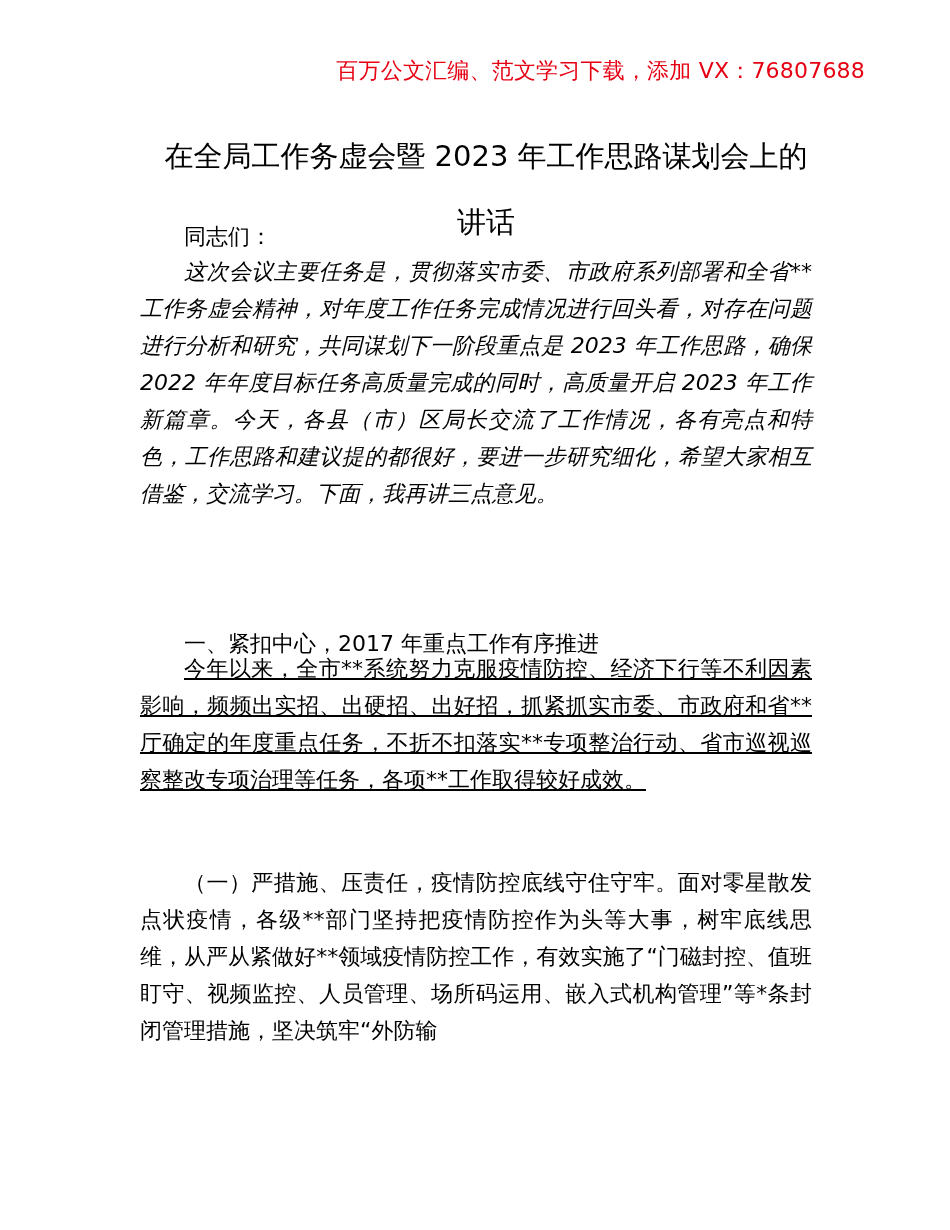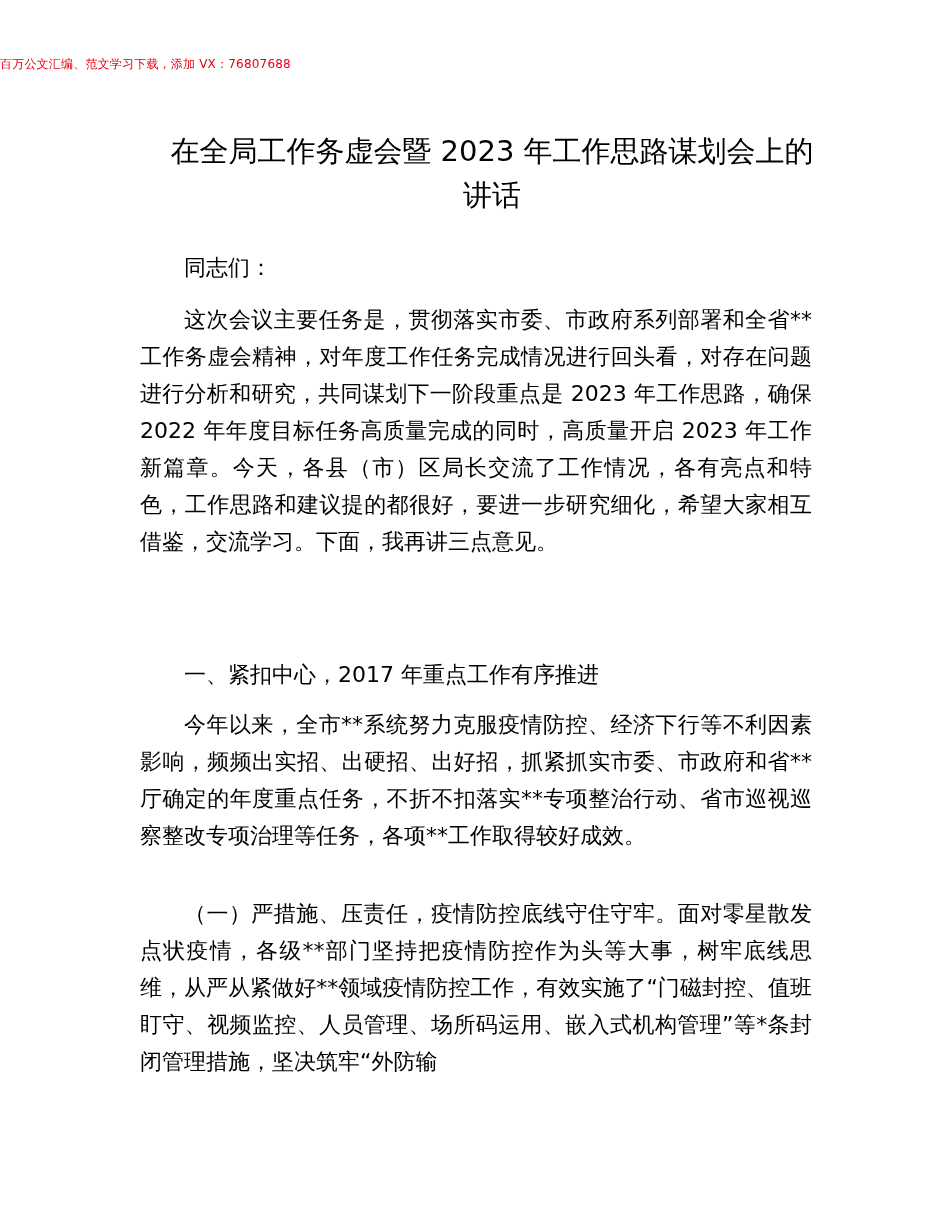--- a/index.html
+++ b/index.html
@@ -1,29 +1,29 @@
 <!DOCTYPE html>
 <html><head>
 <meta charset="utf-8">
 <style>
   html, body { margin: 0; padding: 0; background: #ffffff; }
   body { width: 950px; height: 1230px; position: relative; overflow: hidden;
          font-family: "DejaVu Sans", "Liberation Sans", sans-serif; color: #000; }
-  .header { position: absolute; top: 56px; left: 0; width: 865px; text-align: left;
-            font-size: 12px; color: #e60012; letter-spacing: 0.2px; }
+  .header { position: absolute; top: 56px; left: 0; width: 865px; text-align: right;
+            font-size: 22px; color: #e60012; letter-spacing: 0.2px; }
   .title { position: absolute; top: 112px; left: 140px; width: 670px; text-align: center;
-           font-size: 29px; line-height: 44px; font-weight: normal; margin: 17px; }
+           font-size: 29px; line-height: 66px; font-weight: normal; margin: 11px; }
   .body { position: absolute; left: 140px; width: 672px; font-size: 22px; line-height: 37px;
           letter-spacing: 0px; }
   .para { margin: 0; text-align: justify; text-align-last: left; }
-  .indent { text-indent: 2em; margin-top: 31px; }
+  .indent { text-indent: 2em; }
   .greeting { top: 218px; }
-  .p1 { top: 270px; }
+  .p1 { top: 253px; font-style: italic; }
   .h1 { top: 625px; }
-  .p2 { top: 675px; }
+  .p2 { top: 650px; text-decoration: underline; }
   .p3 { top: 864px; }
 </style>
 </head>
 <body>
 
 <div class="header">百万公文汇编、范文学习下载，添加 VX：76807688</div>
 
 <h1 class="title">在全局工作务虚会暨 2023 年工作思路谋划会上的讲话</h1>
 
 <p class="body para indent greeting">同志们：</p>

